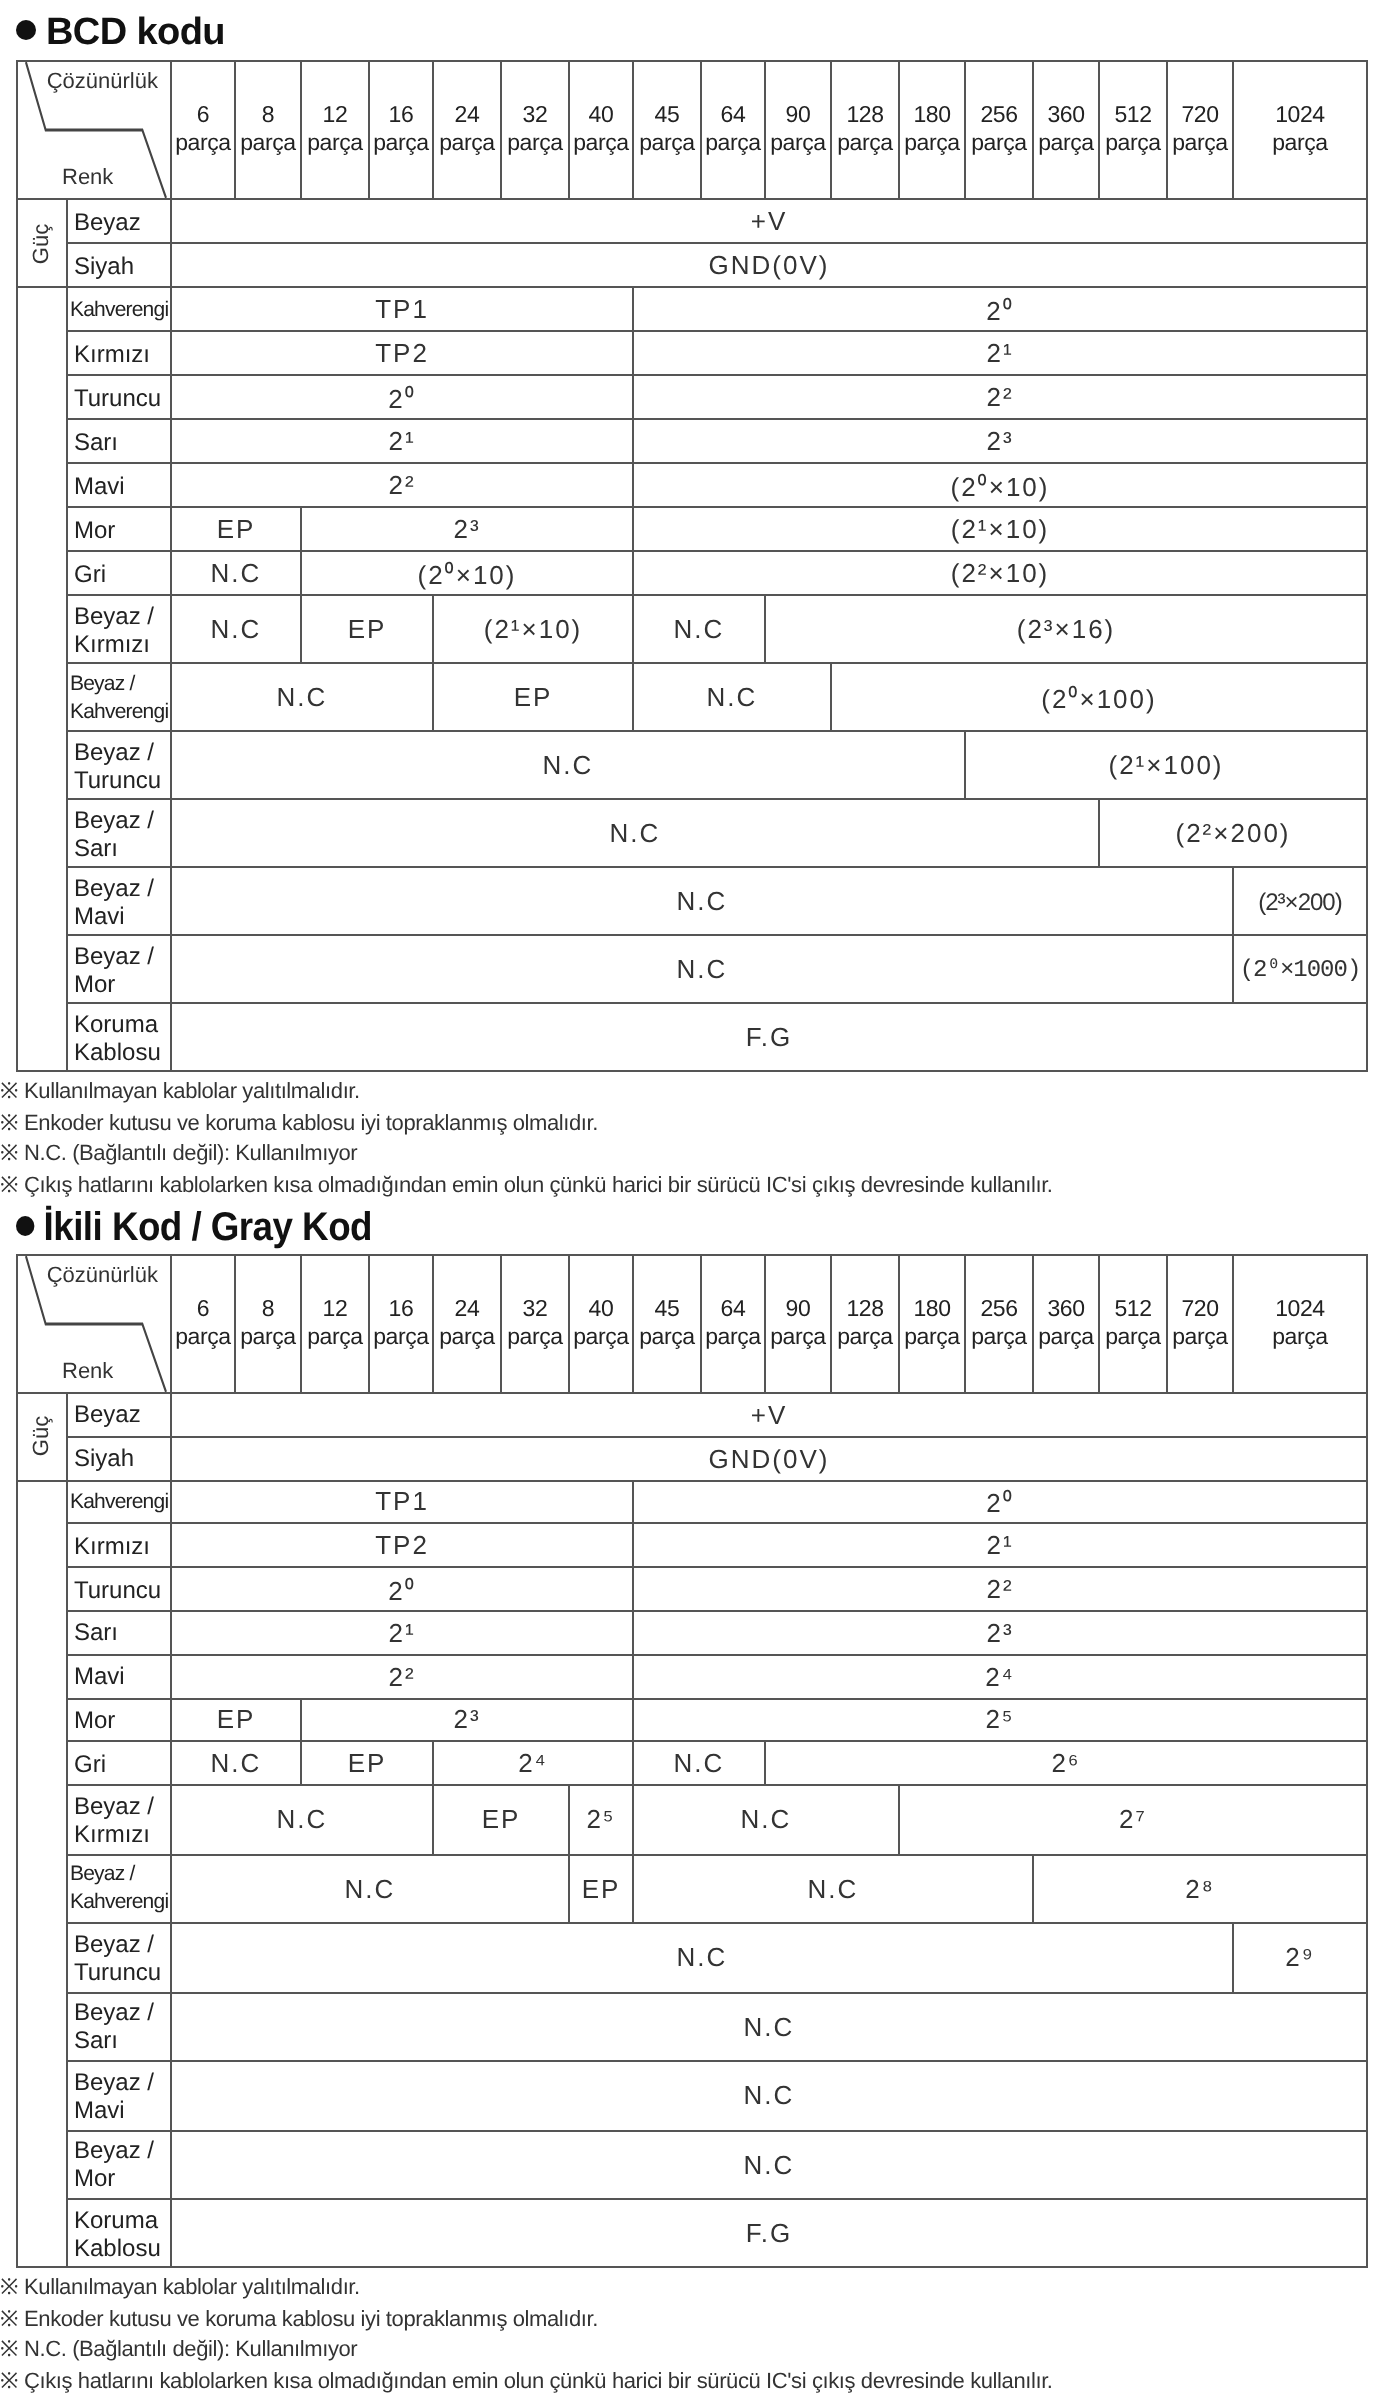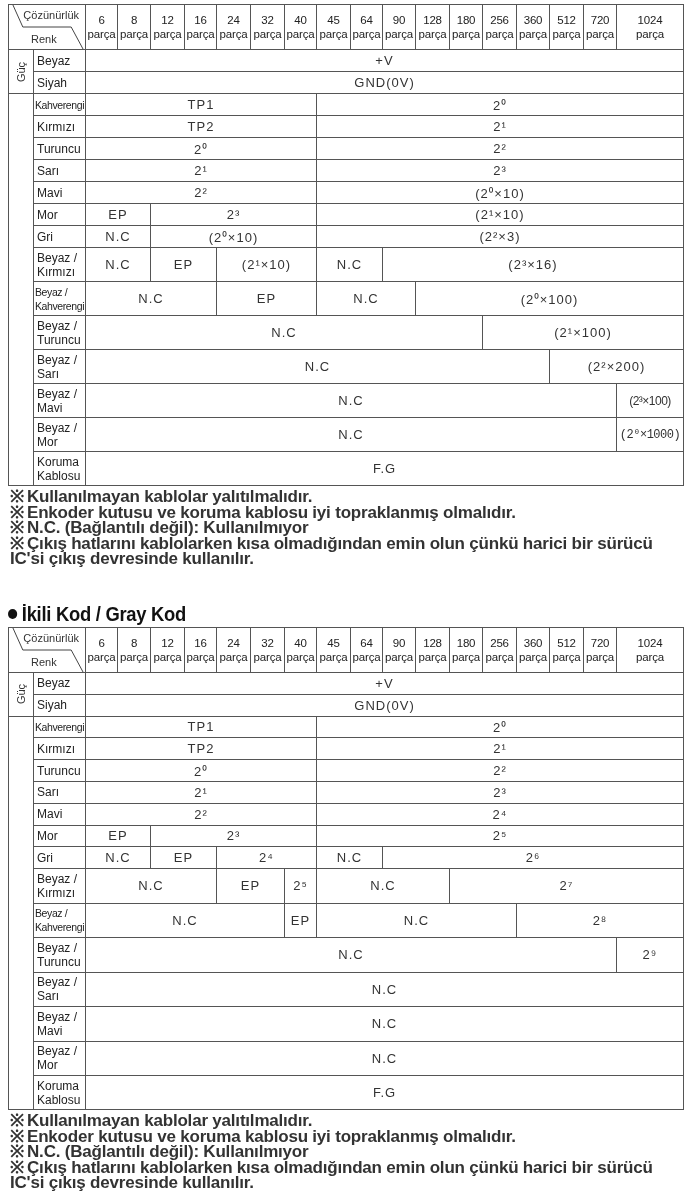--- a/index.html
+++ b/index.html
@@ -8,32 +8,33 @@
   .title { font-family:"Liberation Sans", sans-serif; font-weight:bold; font-size:19px; color:#111; margin-left:8px; height:26px; line-height:26px; letter-spacing:-0.3px; }
   .title .dot { display:inline-block; width:10px; height:10px; border-radius:50%; background:#111; margin-right:5px; vertical-align:middle; position:relative; top:-2px; }
   .title.narrow { font-weight:bold; font-size:20px; transform:scaleX(0.92); transform-origin:left center; }
   table.spec { border-collapse:collapse; table-layout:fixed; margin-left:8px; width:676px; border:1.5px solid #333; }
   table.spec td { border:1px solid #555; text-align:center; padding:0; font-size:13px; color:#333; overflow:hidden; }
   table.spec td.lbl { text-align:left; padding-left:3px; font-size:12px; color:#222; line-height:14px; }
   table.spec td.lbl.small { font-size:10.5px; letter-spacing:-0.4px; padding-left:1px;margin-top:35px; }
   table.spec td.grp { font-size:11px; color:#333; }
   table.spec td.grp span { display:inline-block; transform:rotate(-90deg); white-space:nowrap; }
   table.spec td.hdr { font-size:11.5px; line-height:14px; color:#222; letter-spacing:-0.2px; }
-  table.spec td.corner { position:relative; height:44px; padding:0; }
+  table.spec td.corner { position:relative; height:44px; padding:12px; }
   .corner .c-top { position:absolute; right:6px; top:4px; font-size:11px; }
   .corner .c-bot { position:absolute; left:22px; bottom:4px; font-size:11px; }
   .corner svg { position:absolute; left:0; top:0; width:100%; height:100%; }
   td.val { letter-spacing:1px; }
-  .notes { margin-left:10px; margin-top:3px; font-size:17px; color:#333; line-height:15.5px; letter-spacing:-0.2px;font-weight:bold; }
+  .notes { margin-top:3px; font-size:11px; color:#333; line-height:15.5px; letter-spacing:-0.2px; }
   .notes .mark { margin-right:3px; }
 </style>
 </head>
 <body>
 
 <div class="section" id="sec0" style="top:4px;">
+  <div class="title"><span class="dot"></span><span>BCD kodu</span></div>
   <table class="spec">
       <colgroup>
         <col style="width: 25px;">
         <col style="width: 52px;">
         <col style="width: 32px;">
         <col style="width: 33px;">
         <col style="width: 34px;">
         <col style="width: 32px;">
         <col style="width: 34px;">
         <col style="width: 34px;">
@@ -165,21 +166,21 @@
         <tr style="height: 22px;">
           <td class="lbl">Mor</td>
           <td class="val" colspan="2">EP</td>
           <td class="val" colspan="5">2³</td>
           <td class="val" colspan="10">(2¹×10)</td>
         </tr>
         <tr style="height: 22px;">
           <td class="lbl">Gri</td>
           <td class="val" colspan="2">N.C</td>
           <td class="val" colspan="5">(2⁰×10)</td>
-          <td class="val" colspan="10">(2²×3)</td>
+          <td class="val" colspan="10">(2²×10)</td>
         </tr>
         <tr style="height: 34px;">
           <td class="lbl" style="white-space: normal;">Beyaz / Kırmızı</td>
           <td class="val" colspan="2">N.C</td>
           <td class="val" colspan="2">EP</td>
           <td class="val" colspan="3">(2¹×10)</td>
           <td class="val" colspan="2">N.C</td>
           <td class="val" colspan="8">(2³×16)</td>
         </tr>
         <tr style="height: 34px;">
@@ -195,21 +196,21 @@
           <td class="val" colspan="5">(2¹×100)</td>
         </tr>
         <tr style="height: 34px;">
           <td class="lbl" style="white-space: normal;">Beyaz / Sarı</td>
           <td class="val" colspan="14">N.C</td>
           <td class="val" colspan="3">(2²×200)</td>
         </tr>
         <tr style="height: 34px;">
           <td class="lbl" style="white-space: normal;">Beyaz / Mavi</td>
           <td class="val" colspan="16">N.C</td>
-          <td class="val" colspan="1" style="letter-spacing: -0.5px; font-size: 12px;">(2³×100)</td>
+          <td class="val" colspan="1" style="letter-spacing: -0.5px; font-size: 12px;">(2³×200)</td>
         </tr>
         <tr style="height: 34px;">
           <td class="lbl" style="white-space: normal;">Beyaz / Mor</td>
           <td class="val" colspan="16">N.C</td>
           <td class="val" colspan="1" style="letter-spacing: -0.5px; font-size: 12px; font-family: Liberation Mono, monospace;">(2⁰×1000)</td>
         </tr>
         <tr style="height: 34px;">
           <td class="lbl">Koruma Kablosu</td>
           <td class="val" colspan="17">F.G</td>
         </tr>

